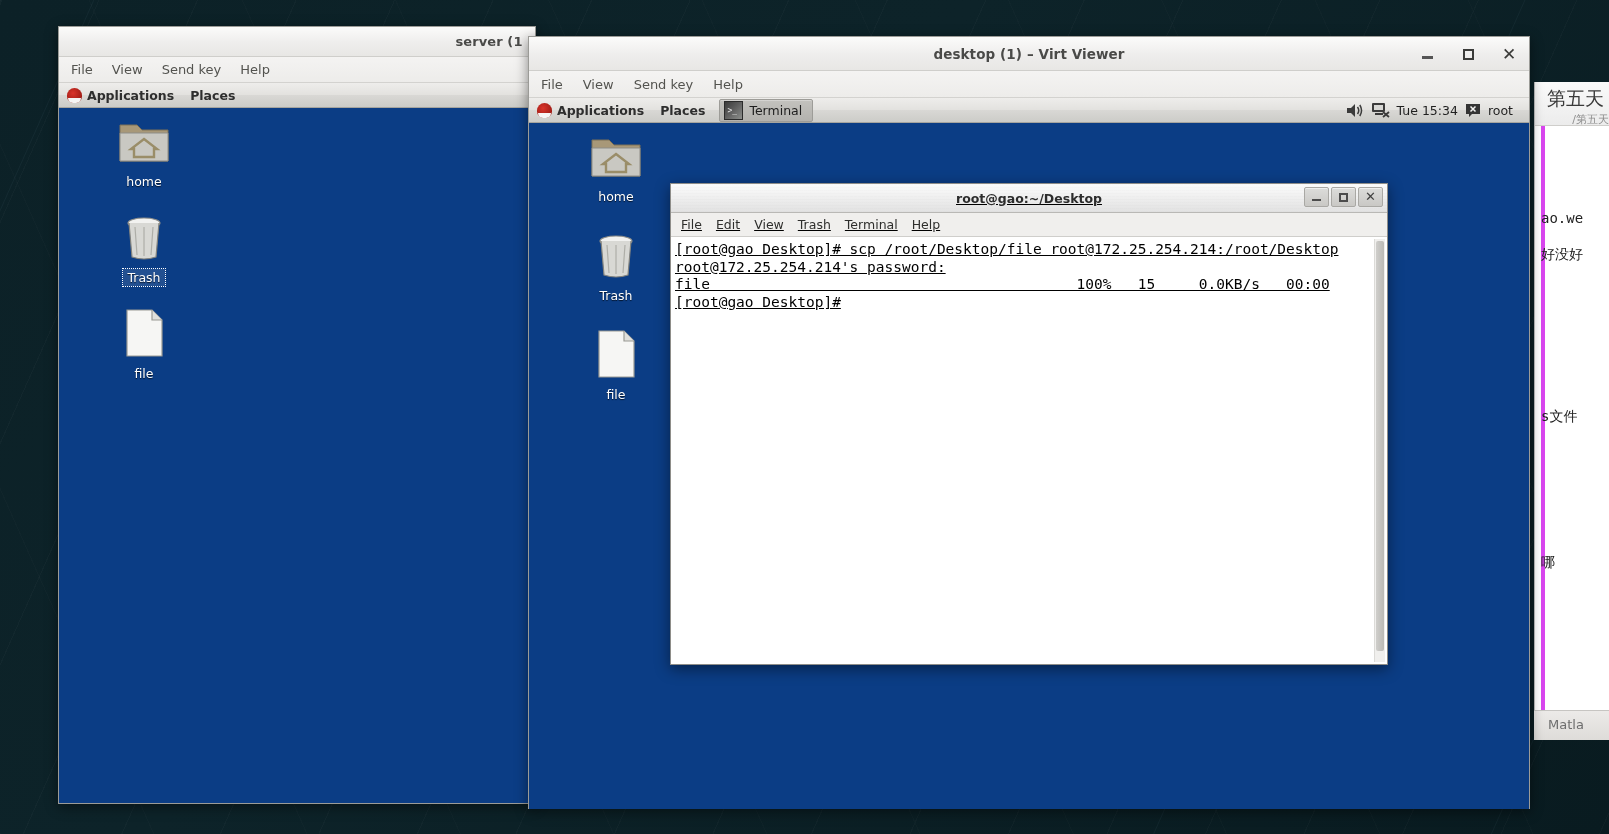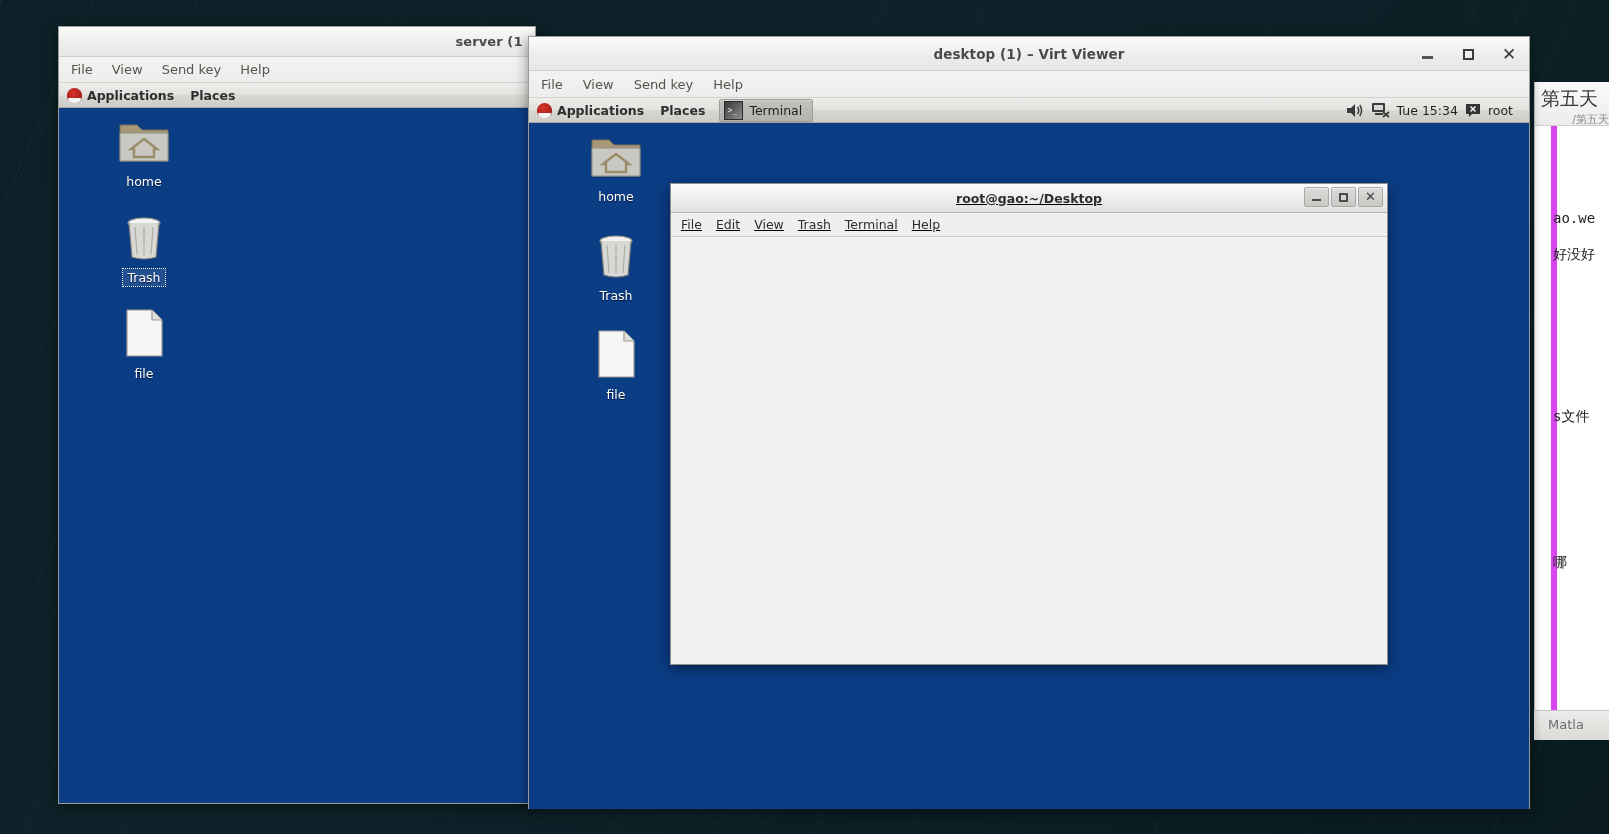--- a/index.html
+++ b/index.html
@@ -177,25 +177,25 @@
 <body>
 
 <div id="root-desktop">
 
   <div class="streak" style="left:120px; top:-60px; width:1px; height:1200px; transform:rotate(24deg);"></div>
   <div class="streak" style="left:1560px; top:-80px; width:1px; height:1200px; transform:rotate(24deg);"></div>
   <div class="streak" style="left:1595px; top:600px; width:1px; height:400px; transform:rotate(24deg);"></div>
 </div>
 
 <div id="bg-app" style="left:1534px; top:82px; width:75px; height:636px; border-left:1px solid #bfbfbf; background:#ffffff;">
-  <div class="bg-head" style="height:44px; padding:4px 0 0 6px;">
+  <div class="bg-head" style="height:44px; padding:4px 0 0 12px;">
     <div class="cn-title">第五天</div>
     <div class="cn-sub">/第五天</div>
   </div>
-  <div class="bg-page" style="position:relative; height:592px; border-left:6px solid #d946ef; margin-left:16px;">
+  <div class="bg-page" style="position:relative; height:592px; border-left:4px solid #d946ef; margin-left:6px;">
     <div class="cn-line" style="position:absolute; left:-4px; top:84px;">ao.we</div>
     <div class="cn-line" style="position:absolute; left:-4px; top:120px;">好没好</div>
     <div class="cn-line" style="position:absolute; left:-4px; top:282px;">s文件</div>
     <div class="cn-line" style="position:absolute; left:-4px; top:428px;">哪</div>
   </div>
 </div>
 <div id="bg-taskbar" style="left:1534px; top:710px; width:75px; height:30px;">
   <div class="tl">Matla</div>
 </div>
 
@@ -352,15 +352,24 @@
         </div>
       </div>
       <div class="term-menubar">
         <div class="mi">File</div>
         <div class="mi">Edit</div>
         <div class="mi">View</div>
         <div class="mi">Trash</div>
         <div class="mi">Terminal</div>
         <div class="mi">Help</div>
       </div>
+      <div class="term-body" style="height:427px;">
+        <pre>[root@gao Desktop]# scp /root/Desktop/file root@172.25.254.214:/root/Desktop
+root@172.25.254.214's password:
+file                                          100%   15     0.0KB/s   00:00
+[root@gao Desktop]#</pre>
+        <div class="tscroll">
+          <div class="thumb"></div>
+        </div>
+      </div>
     </div>
   </div>
 </div>
 
 </body></html>

